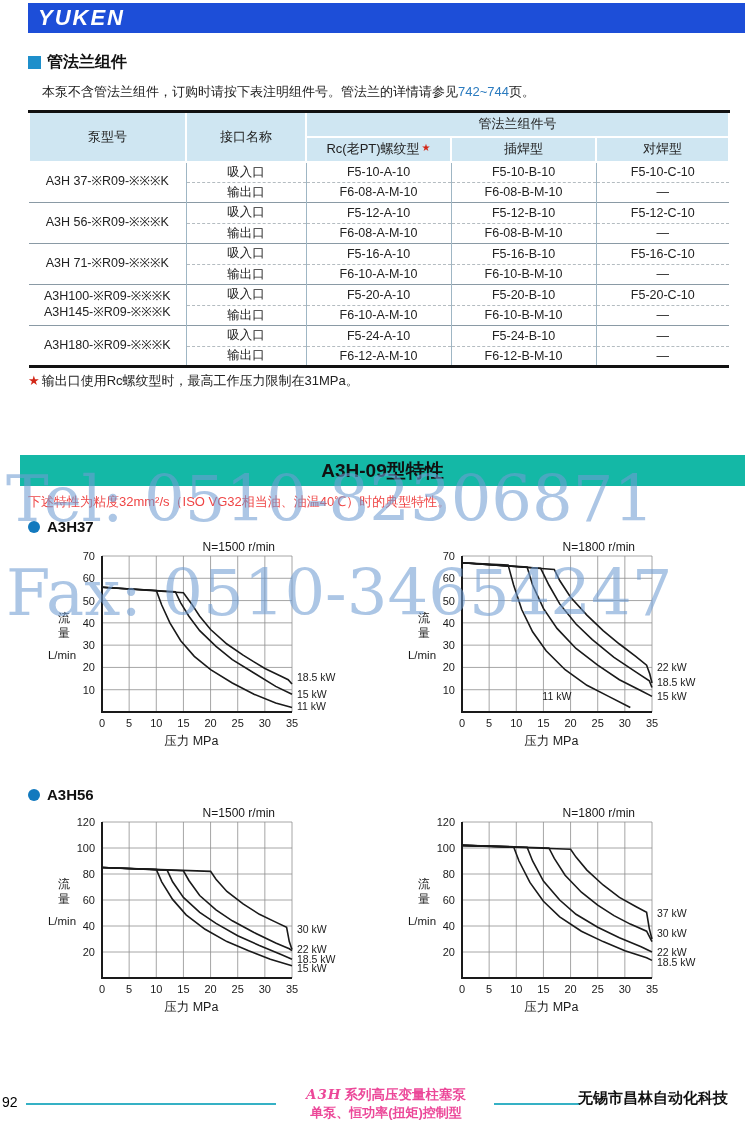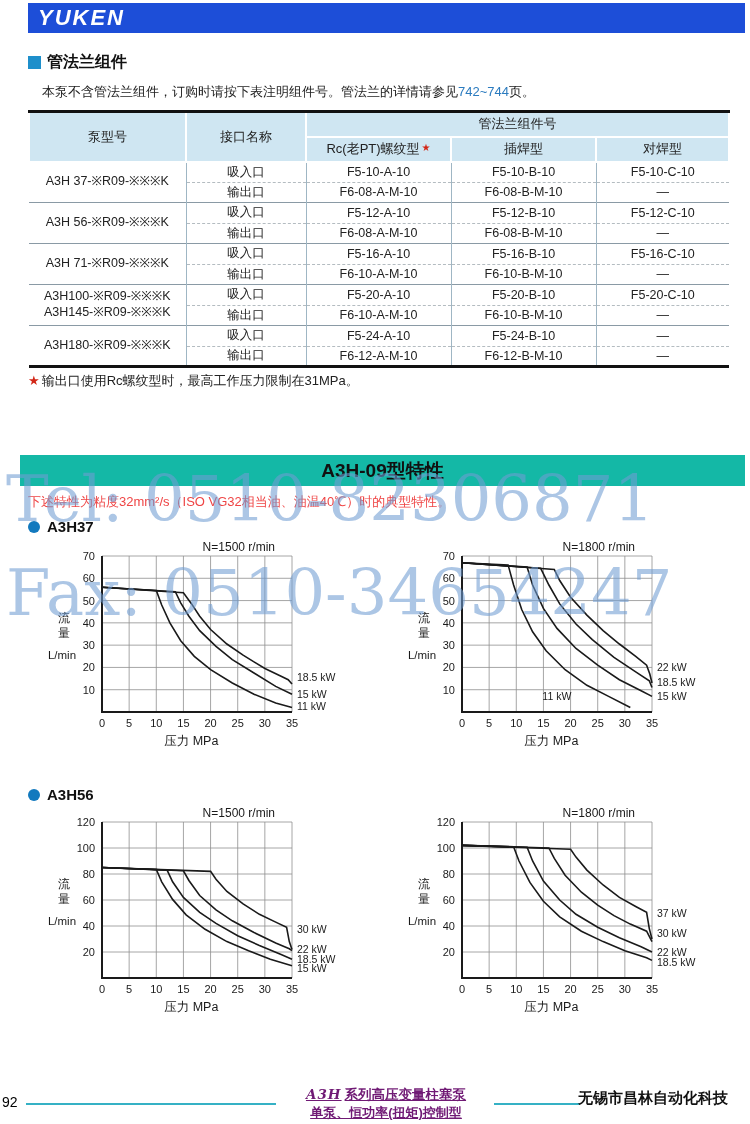--- a/index.html
+++ b/index.html
@@ -51,21 +51,21 @@
   
   .watermark { position:absolute; left:6px; width:744px; font-family:"DejaVu Serif", serif; font-size:64px; color:rgba(112,156,211,0.58); white-space:nowrap; z-index:6; pointer-events:none; letter-spacing:0px; }
   .wm1 { top:462px; }
   .wm2 { top:556px; }
 
   
   .footer-line { position:absolute; height:2px; background:#35b1c5; top:1103px; }
   .fl1 { left:26px; width:250px; }
   .fl2 { left:494px; width:86px; }
   .page-num { position:absolute; left:2px; top:1094px; font-size:14px; color:#000000; }
-  .footer-center { position:absolute; left:278px; top:1086px; width:216px; text-align:center; color:#701a75;text-decoration:underline; }
+  .footer-center { position:absolute; left:278px; top:1086px; width:216px; text-align:center; color:#ec4899; }
   .footer-center .l1 { font-size:13.5px; font-weight:bold; white-space:nowrap; }
   .footer-center .l2 { font-size:13px; font-weight:bold; white-space:nowrap; }
   .a3h-logo { font-family:"DejaVu Serif", serif; font-weight:900; font-style:italic; letter-spacing:1px; margin-right:3px; }
   .footer-company { position:absolute; left:578px; top:1089px; font-size:15px; font-weight:bold; color:#111; white-space:nowrap; }
 </style>
 </head>
 <body>
 
 <div class="page">
 

